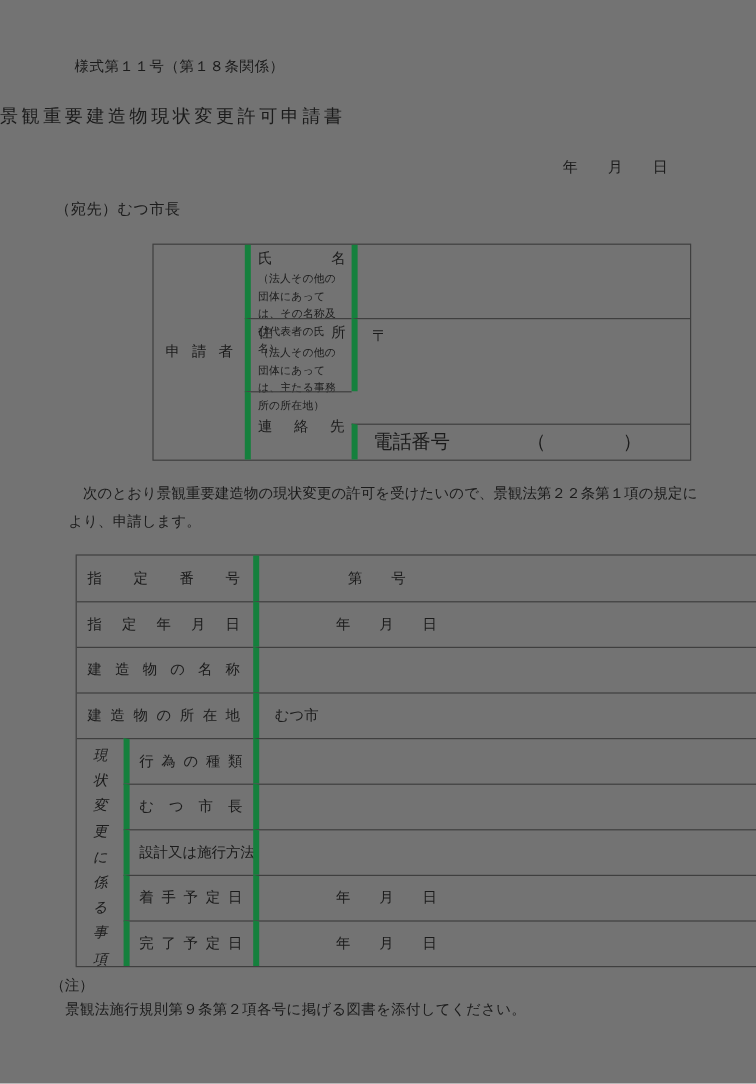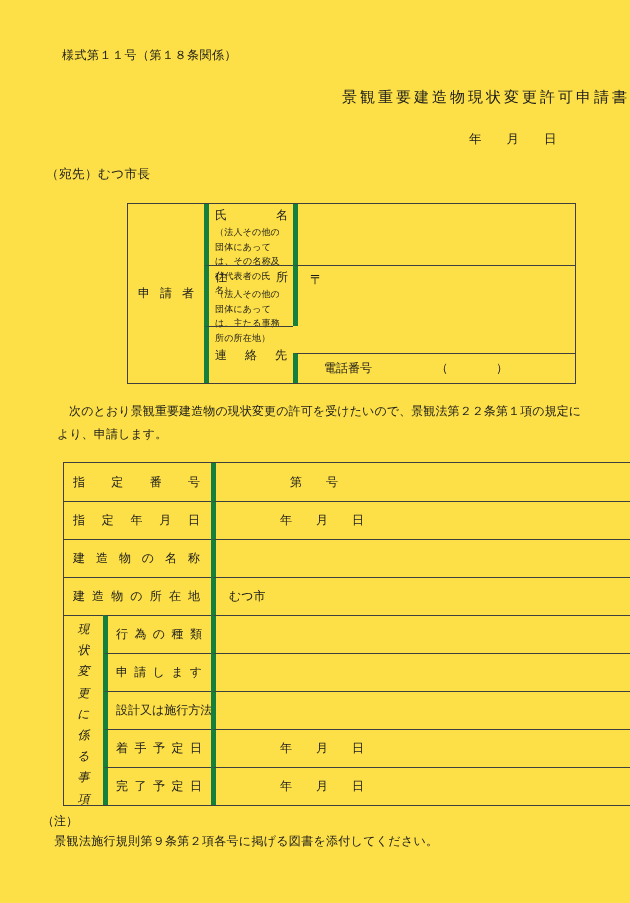--- a/index.html
+++ b/index.html
@@ -1,25 +1,25 @@
 <!DOCTYPE html>
 <html><head>
 <meta charset="utf-8">
 <style>
   html,body { margin:0; padding:0; background:#e8e8e8; }
   .page {
     position:relative; width:630px; height:903px; margin:0 auto;
-    background:#fde047; color:#1b1b1b; overflow:hidden;
+    background:#737373; color:#1b1b1b; overflow:hidden;
     font-family:"Liberation Serif","DejaVu Serif",serif;
   }
   .abs { position:absolute; }
 
   
   .form-number { left:62px; top:47px; font-size:12px; letter-spacing:0.5px; }
-  .form-title  { left:0; right:0; top:88px; text-align:right; font-size:15px; letter-spacing:3px; }
+  .form-title  { left:0; right:0; top:88px; text-align:left; font-size:15px; letter-spacing:3px; }
   .date-line   { left:469px; top:131px; font-size:12.5px; }
   .addressee   { left:46px; top:166px; font-size:12.5px; letter-spacing:0.5px; }
 
   
   .cell { box-sizing:border-box; }
   .bl { border-left:5px solid #15803d; }
   .bt { border-top:1px solid #3f3f3f; }
   .vcenter { display:flex; align-items:center; }
   .jspan { display:block; width:100%; text-align:justify; text-align-last:justify; white-space:nowrap; }
 
@@ -34,21 +34,21 @@
   .t1-lbl .jspan { margin-bottom:1px; }
   .t1-note { font-size:9px; line-height:14.5px; letter-spacing:0.2px; white-space:normal; }
   .t1-contact { grid-column:2; grid-row:3/5; padding:0 6px; }
   .t1-postal { display:block; padding:5px 0 0 12px; font-size:13px; }
   .t1-options { position:relative; }
   .t1-circle-note { position:absolute; left:6px; top:50%; transform:translateY(-50%); font-size:7px; letter-spacing:-0.2px; }
   .t1-opt { position:absolute; top:50%; transform:translateY(-50%); font-size:12.5px; letter-spacing:1px; }
   .opt-home  { left:121px; }
   .opt-work  { left:171px; }
   .opt-other { left:231px; }
-  .t1-phone { padding-left:26px; font-size:12px;align-items:center; }
+  .t1-phone { padding-left:13px; font-size:16px;align-items:center; }
   .t1-phone .paren { margin-left:64px; }
 
   
   .statement { left:57px; top:400px; width:527px; font-size:12px; line-height:23px; letter-spacing:0.1px; }
 
   
   .t2 {
     position:absolute; left:63px; top:462px; width:608px; height:344px;
     display:grid; grid-template-columns:39px 108px 1fr; grid-template-rows:repeat(9,1fr);
     border:1px solid #3f3f3f; box-sizing:border-box; font-size:12px;
@@ -144,21 +144,21 @@
     </div>
 
     <div class="cell bl bt t2-lbl vcenter" style="grid-row:5;">
       <span class="jspan">行為の種類</span>
     </div>
     <div class="cell bl bt t2-val vcenter" style="grid-row:5;">
       <span></span>
     </div>
 
     <div class="cell bl bt t2-lbl vcenter" style="grid-row:6;">
-      <span class="jspan">申請します</span>
+      <span class="jspan">むつ市長</span>
     </div>
     <div class="cell bl bt t2-val vcenter" style="grid-row:6;">
       <span></span>
     </div>
 
     <div class="cell bl bt t2-lbl vcenter" style="grid-row:7;">
       <span class="jspan">設計又は施行方法</span>
     </div>
     <div class="cell bl bt t2-val vcenter" style="grid-row:7;">
       <span></span>

